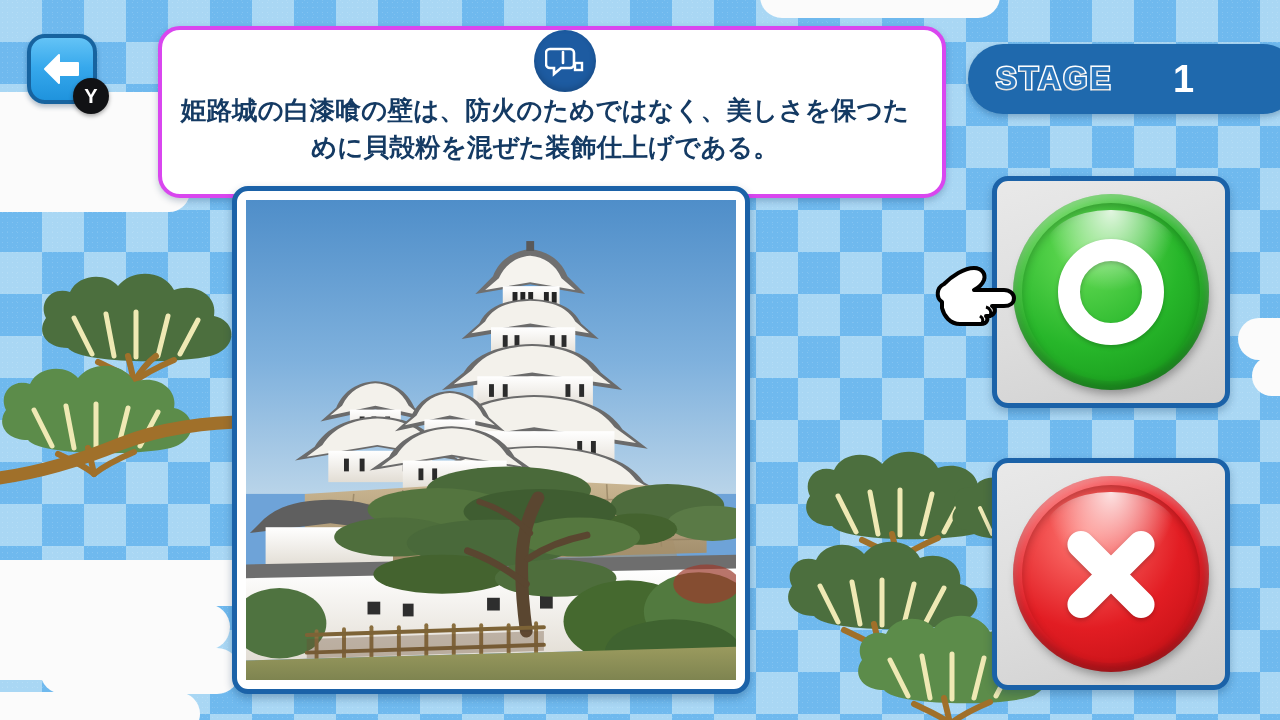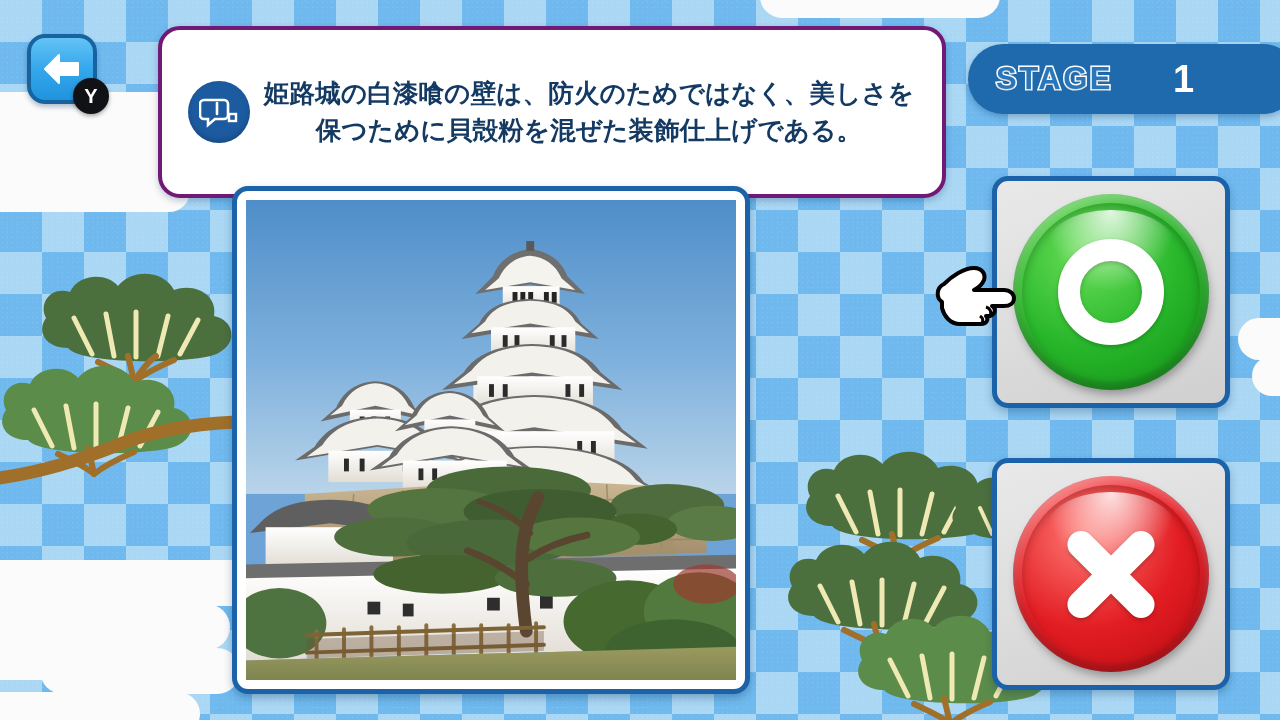--- a/index.html
+++ b/index.html
@@ -32,24 +32,25 @@
   
   .cloud{position:absolute;background:#fbfbfb;border-radius:999px;}
 
   
   .pine{position:absolute;transform-origin:50% 50%;}
   .pine svg{display:block;overflow:visible;}
 
   
   .qbox{
     position:absolute;left:158px;top:26px;width:788px;height:172px;
-    background:#ffffff;border:4px solid #701a75;border-radius:22px;
+    background:#ffffff;border:4px solid #d946ef;border-radius:22px;
     box-sizing:border-box;
     display:flex;align-items:center;
     box-shadow:0 3px 7px rgba(10,45,85,.25);
+    flex-direction:column;
   }
   .qicon{
     width:62px;height:62px;border-radius:50%;
     background:#1d5ba1;margin-left:26px;flex:0 0 62px;
     display:flex;align-items:center;justify-content:center;
     box-shadow:inset 0 -3px 6px rgba(0,0,0,.18);
   }
   .qtext{
     flex:1;text-align:center;padding:0 26px 0 12px;
     color:#143a63;font-weight:bold;font-size:25.5px;line-height:1.45;

